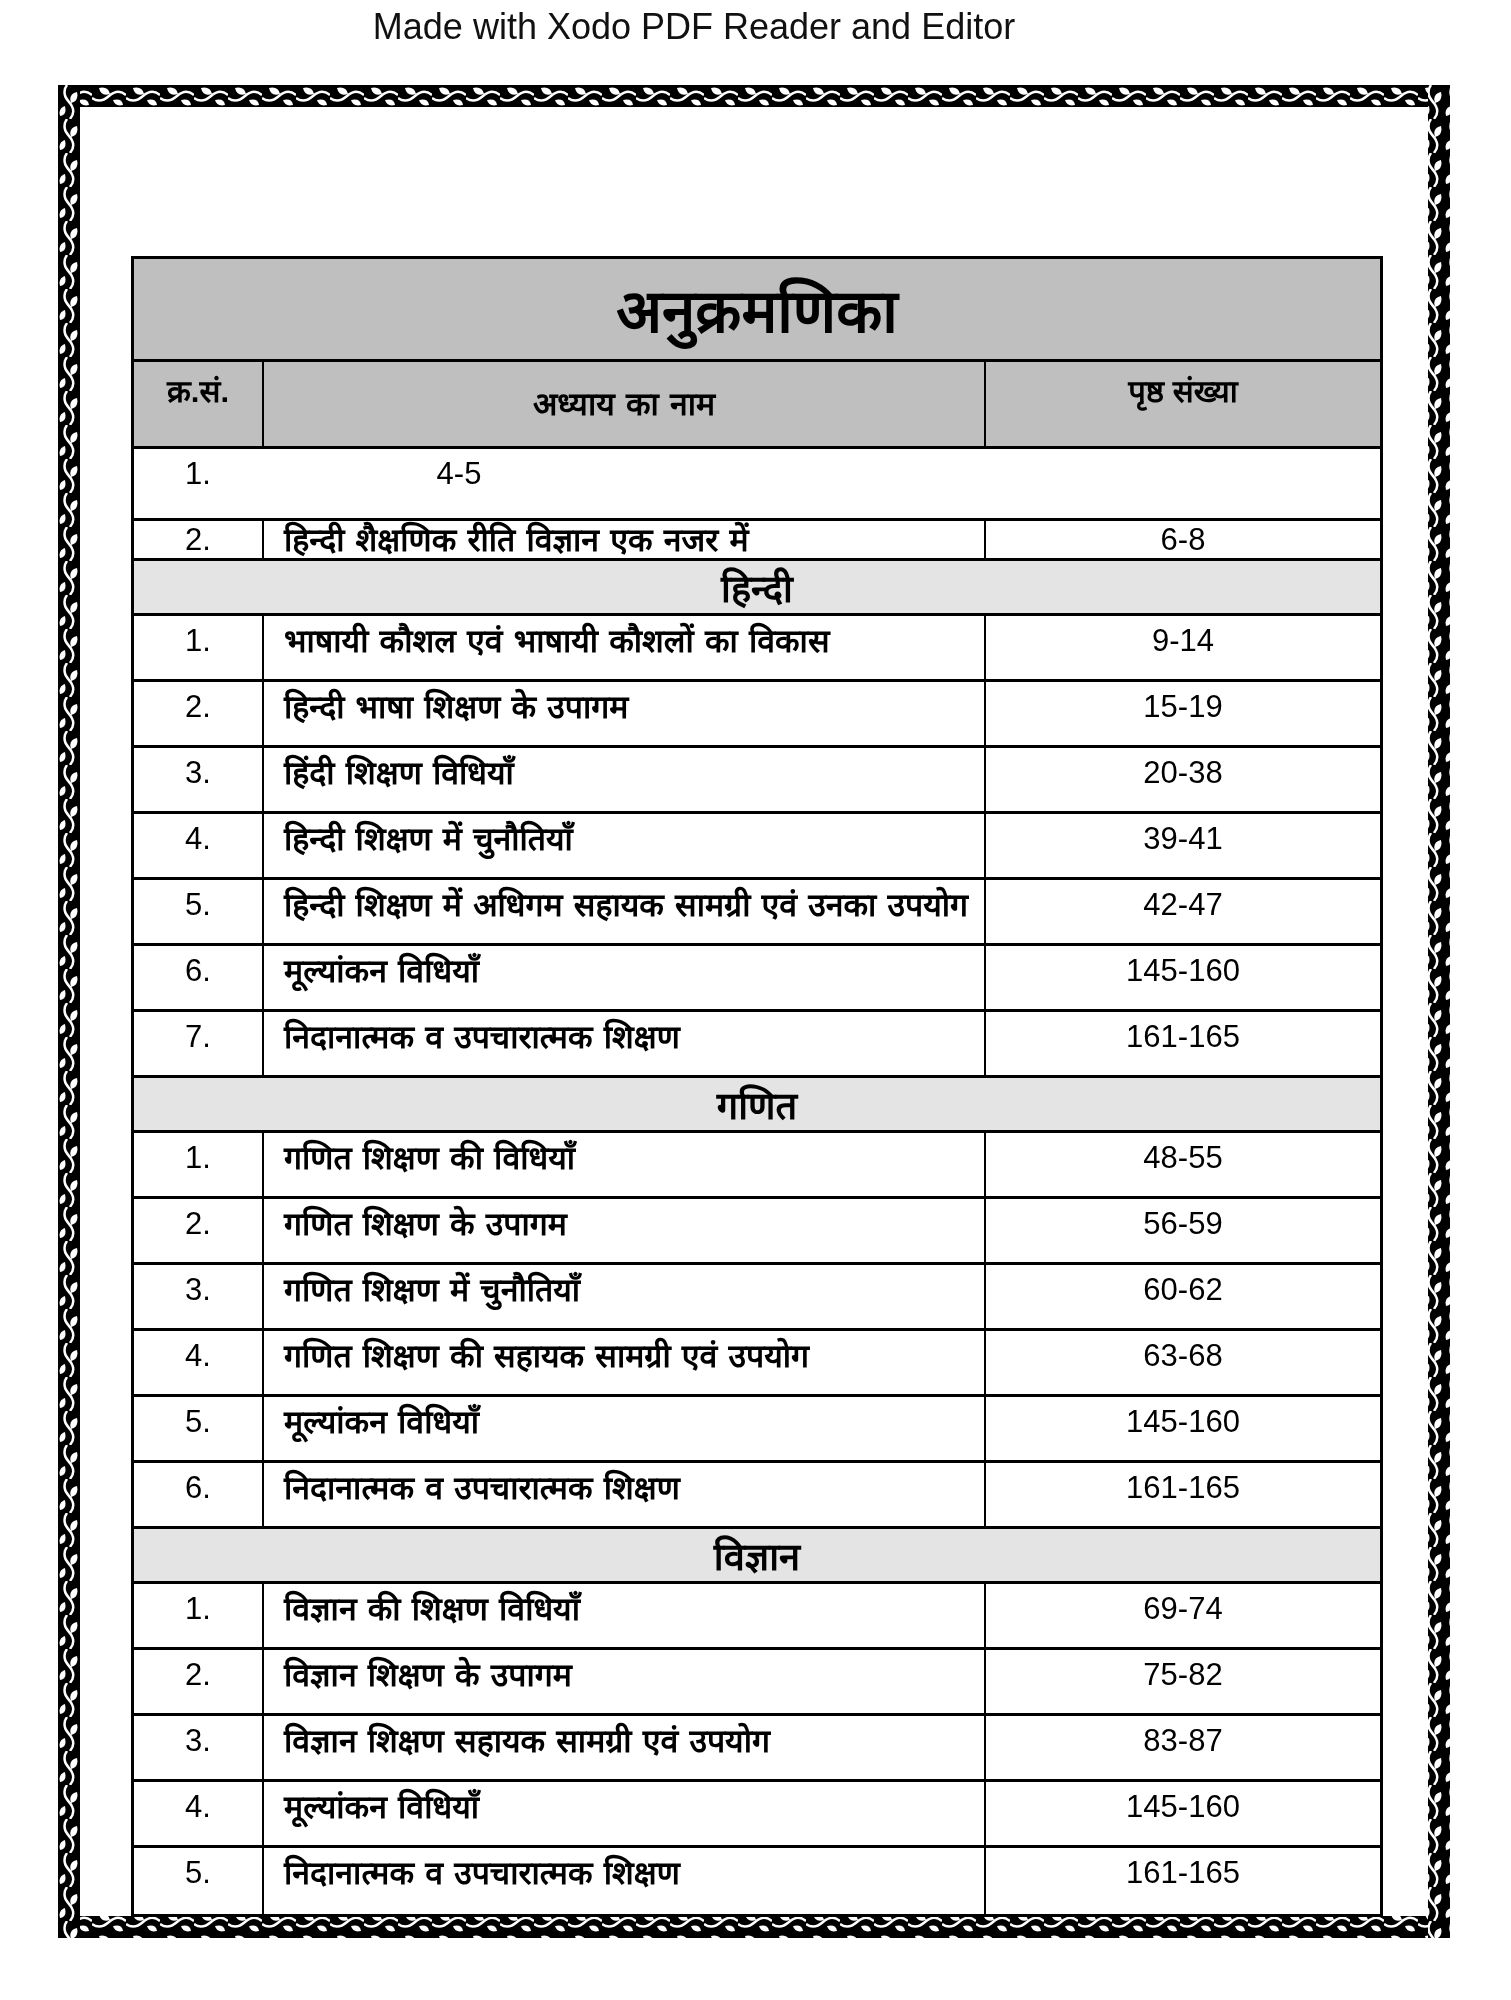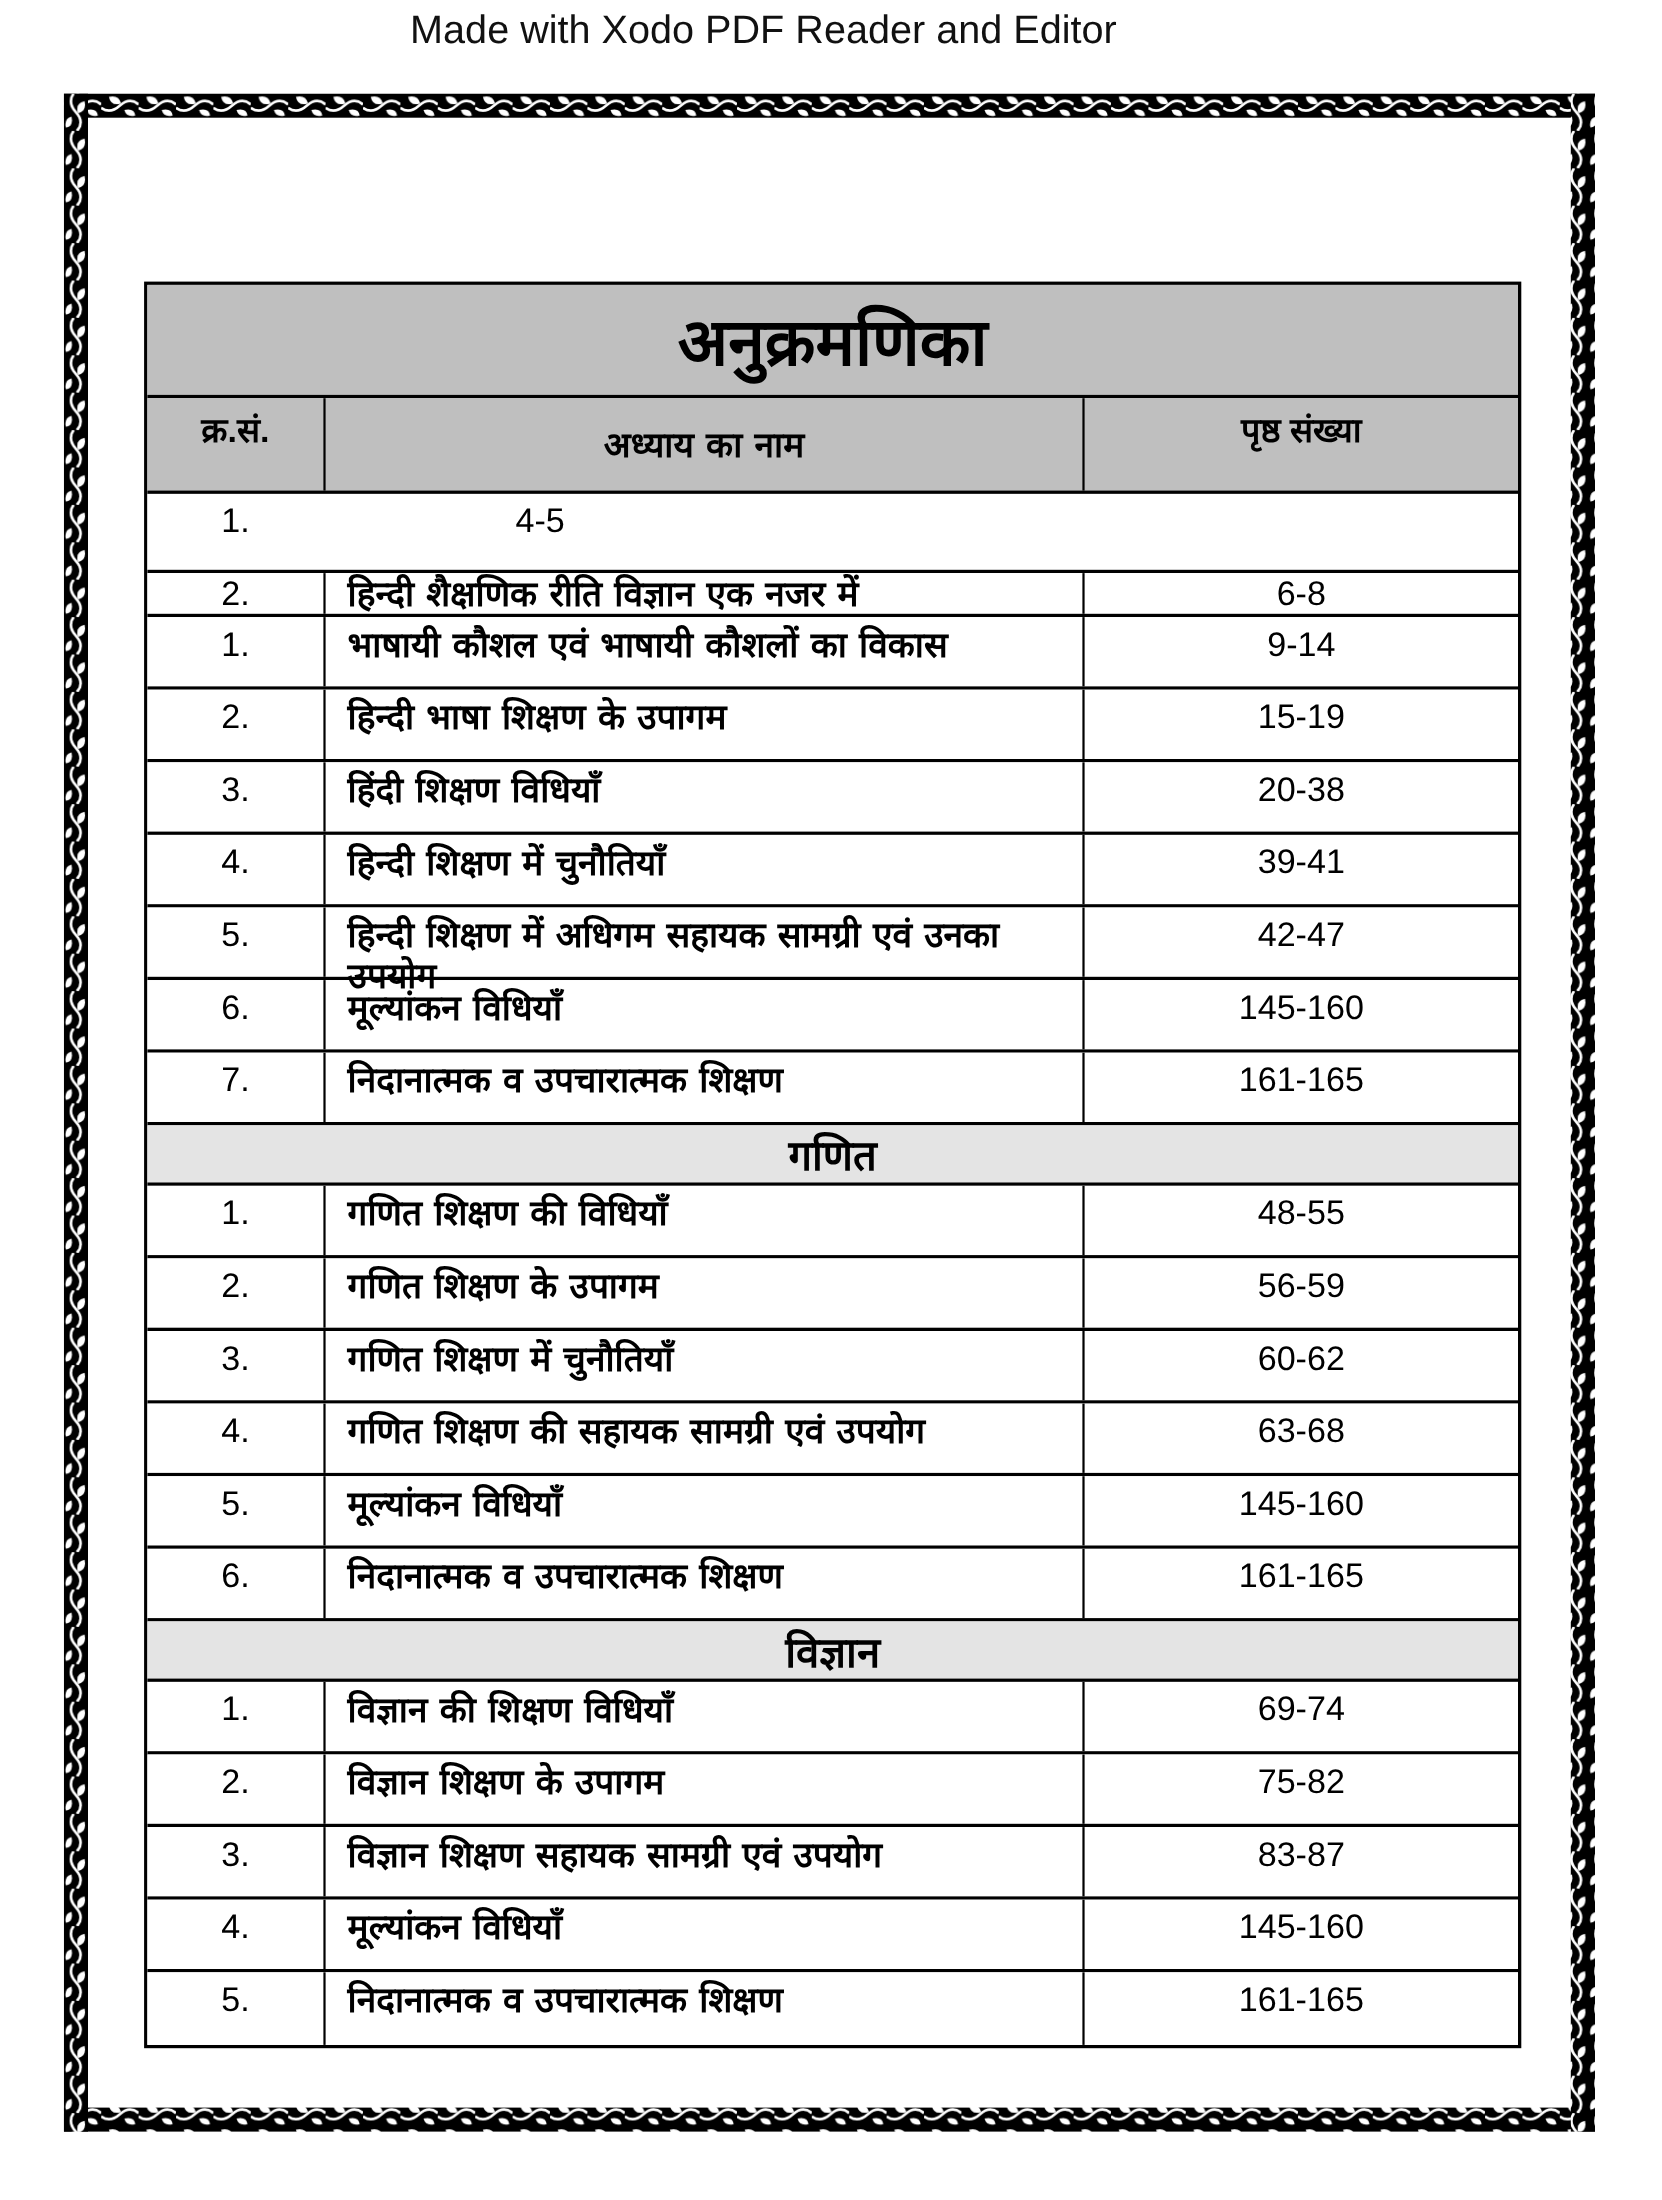--- a/index.html
+++ b/index.html
@@ -32,21 +32,21 @@
     display:flex;height:84px;background:var(--header-bg);
     border-bottom:3px solid var(--line);font-weight:bold;font-size:38px;
   }
   .header-row .cell{display:flex;align-items:center;justify-content:center;padding-top:0;}
   .row{display:flex;height:66px;border-bottom:3px solid var(--line);box-sizing:border-box;background:#fff;}
   .row.h-tall{height:72px;}
   .row.h-short{height:40px;}
   .row.h-short .cell{padding-top:1px;}
   .cell{box-sizing:border-box;}
   .cell.sno{
-    width:160px;flex:none;display:flex;justify-content:center;align-items:flex-start;
+    width:128px;flex:none;display:flex;justify-content:center;align-items:flex-start;
     padding-top:7px;font-size:31px;font-family:"Liberation Sans",sans-serif;
   }
   .cell.chapter{
     flex:1;border-left:2px solid var(--line);border-right:2px solid var(--line);
     padding:7px 10px 0 20px;font-size:32px;font-weight:600;line-height:1.15;
   }
   .header-row .cell.chapter{padding:0;font-weight:bold;}
   .cell.pages{
     width:394px;flex:none;display:flex;justify-content:center;align-items:flex-start;
     padding-top:7px;font-size:31px;font-family:"Liberation Sans",sans-serif;
@@ -98,20 +98,21 @@
     <div class="cell sno">1.</div>
     <div class="cell pages">4-5</div>
   </div>
 
   <div class="row h-short">
     <div class="cell sno">2.</div>
     <div class="cell chapter">हिन्दी शैक्षणिक रीति विज्ञान एक नजर में</div>
     <div class="cell pages">6-8</div>
   </div>
 
+  <div class="section-band">हिन्दी</div>
 
   <div class="row">
     <div class="cell sno">1.</div>
     <div class="cell chapter">भाषायी कौशल एवं भाषायी कौशलों का विकास</div>
     <div class="cell pages">9-14</div>
   </div>
 
   <div class="row">
     <div class="cell sno">2.</div>
     <div class="cell chapter">हिन्दी भाषा शिक्षण के उपागम</div>

